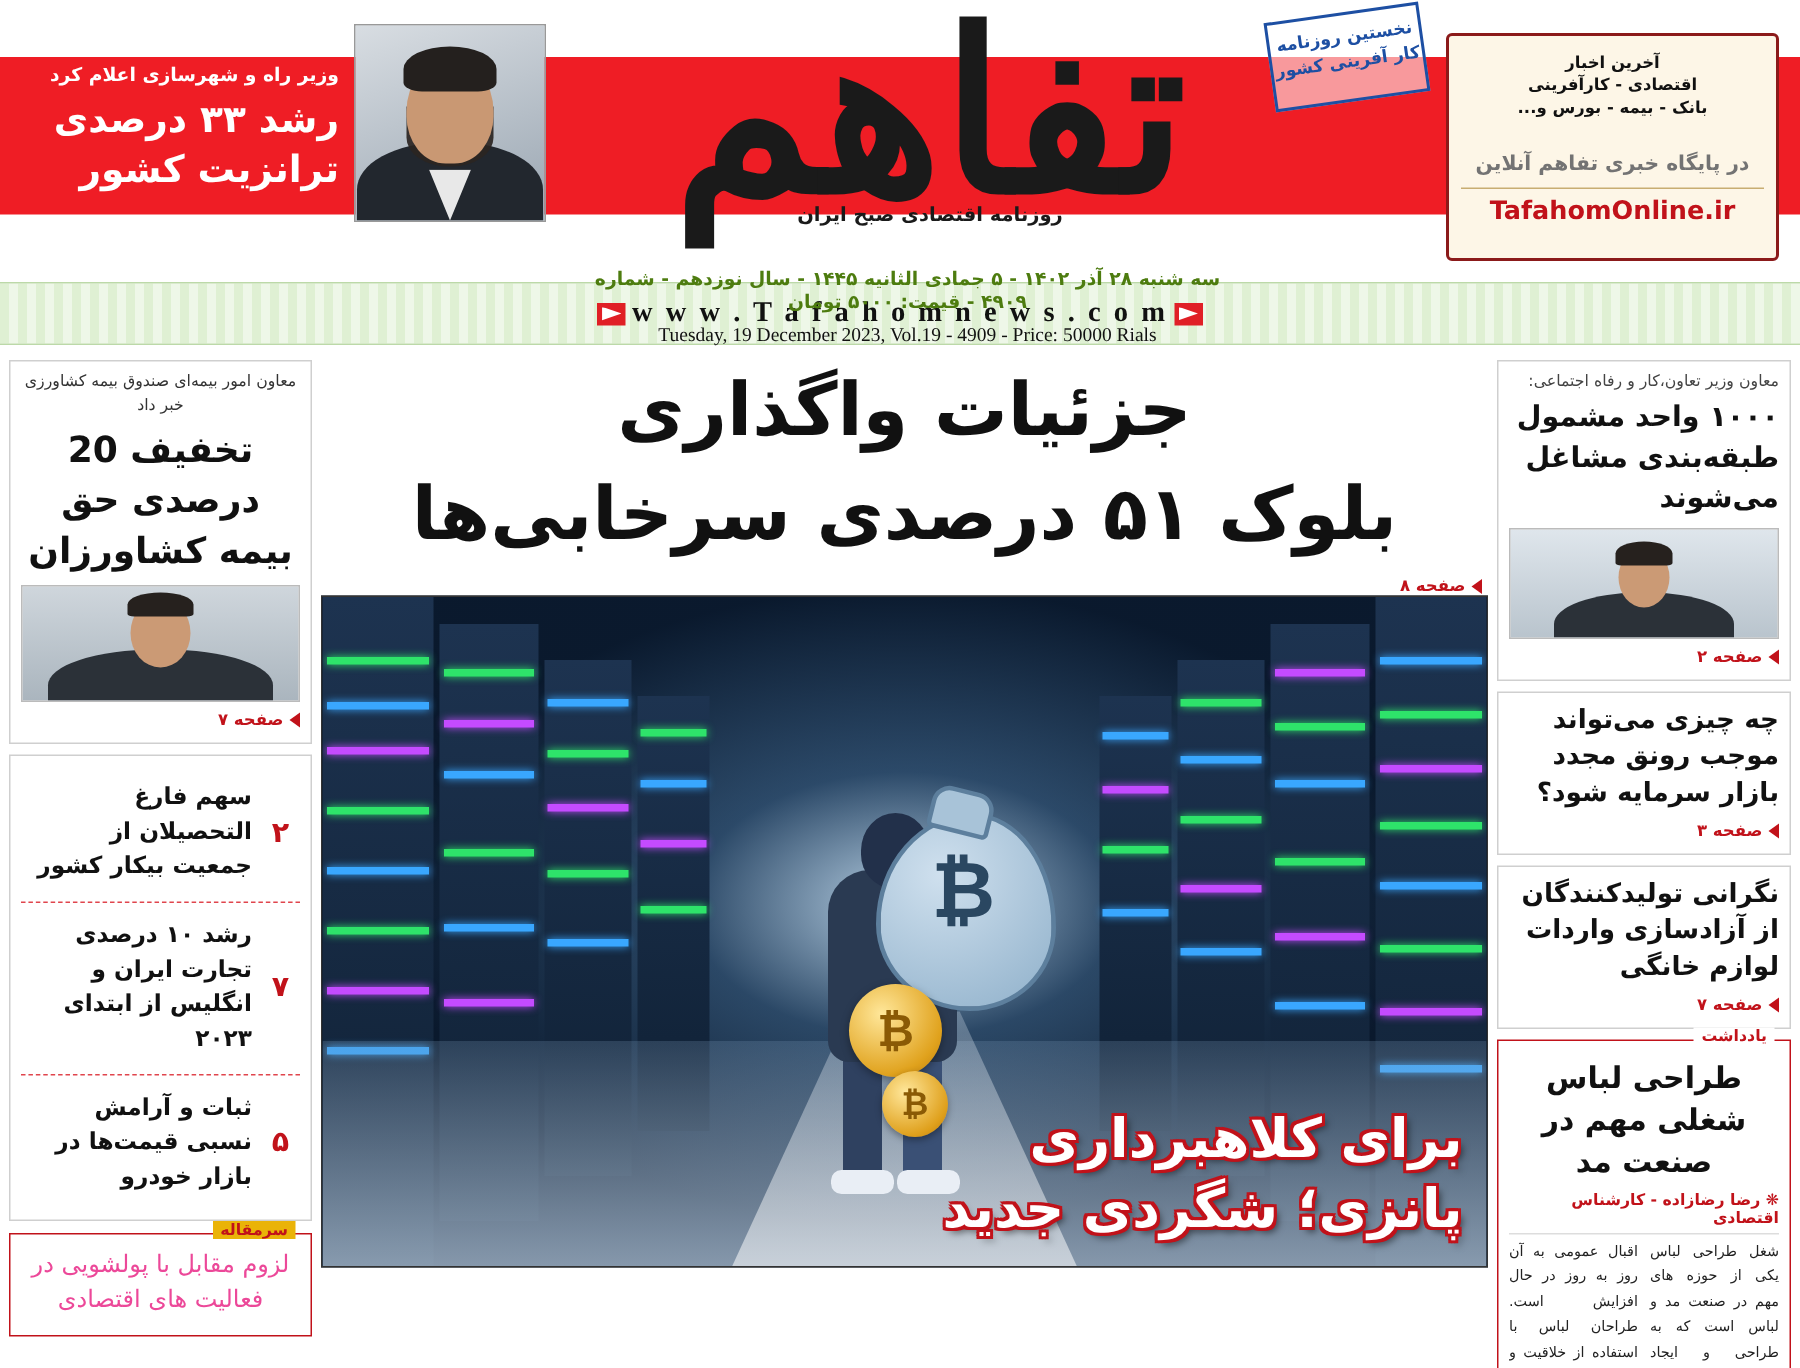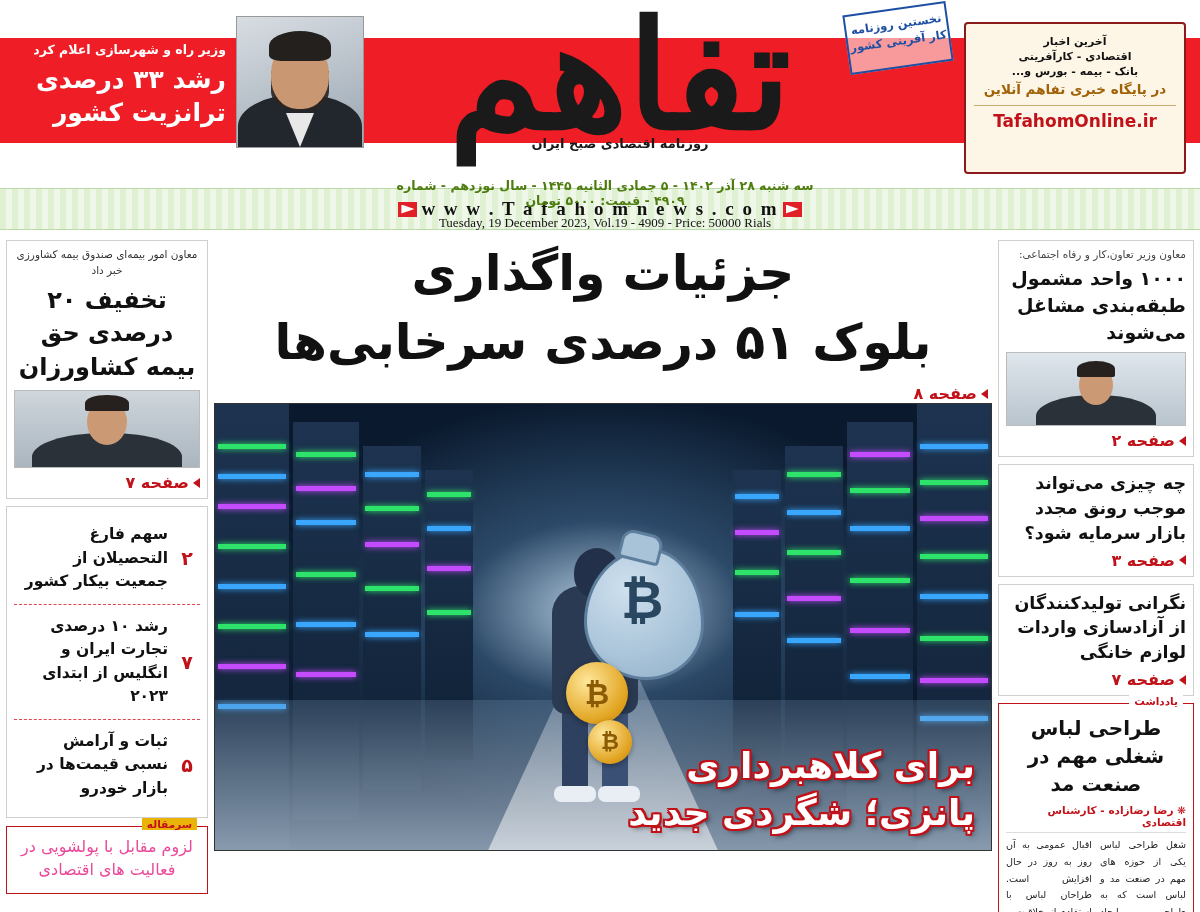--- a/index.html
+++ b/index.html
@@ -45,22 +45,22 @@
   .promo-line {
     font-size: 11px;
     font-weight: bold;
     color: #111;
     line-height: 1.38;
     letter-spacing: -0.2px;
   }
   .promo-small {
     font-size: 13.5px;
     font-weight: bold;
-    color: #a16207;
-    margin-top: 1px;
+    color: #737373;
+    margin-top: 21px;
     line-height: 1.3;
   }
   .promo-site {
     margin-top: 7px;
     font-size: 17px;
     font-weight: bold;
     color: #c1121a;
     border-top: 1px solid #c8ad72;
     padding-top: 5px;
   }
@@ -307,21 +307,21 @@
   }
   .bp-hair {
     position: absolute; bottom: 48px; left: 50%;
     transform: translateX(-50%);
     width: 38px; height: 16px; background: #26211e; border-radius: 50% 50% 10% 10%;
   }
   .pagetag {
     display: inline-flex;
     align-items: center;
     gap: 4px;
-    font-size: 16px;
+    font-size: 11px;
     font-weight: bold;
     color: #c1121a;
     margin-top: 5px;
   }
   .pagetag .tri {
     width: 0; height: 0;
     border-top: 5px solid transparent;
     border-bottom: 5px solid transparent;
     border-right: 7px solid #c1121a;
   }
@@ -740,21 +740,21 @@
           <div>برای کلاهبرداری</div>
           <div>پانزی؛ شگردی جدید</div>
         </div>
       </div>
     </div>
 
     <div class="col-left">
 
       <div class="boxed">
         <div class="lead2-kicker">معاون امور بیمه‌ای صندوق بیمه کشاورزی خبر داد</div>
-        <div class="lead2-title">تخفیف ۲۰ درصدی حق بیمه کشاورزان</div>
+        <div class="lead2-title">تخفیف 20 درصدی حق بیمه کشاورزان</div>
         <div class="lead2-photo">
           <div class="bp-suit" style="width:150px;height:34px;"></div>
           <div class="bp-face" style="width:40px;height:46px;bottom:22px;"></div>
           <div class="bp-hair" style="width:44px;height:16px;bottom:56px;"></div>
         </div>
         <div class="pagetag">
           <span class="tri"></span>
           <span>صفحه ۷</span>
         </div>
       </div>

